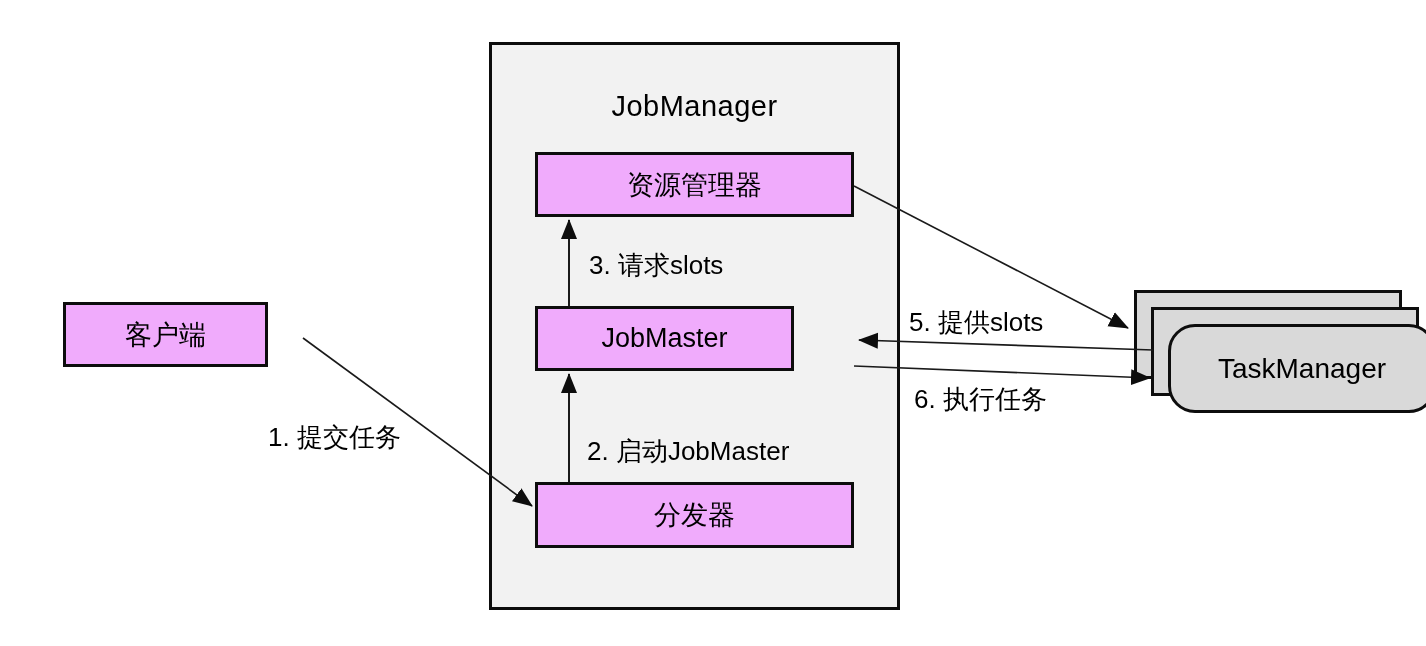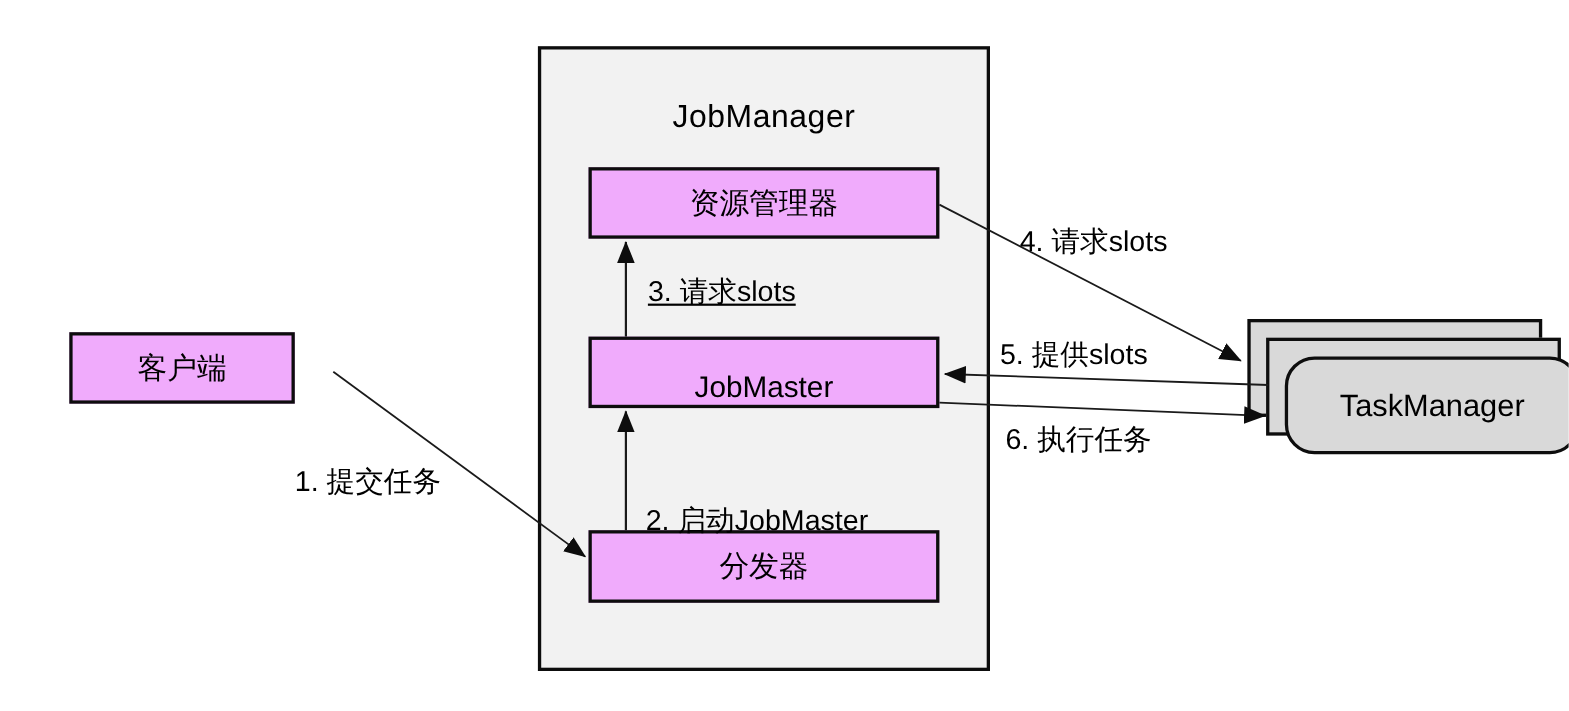--- a/index.html
+++ b/index.html
@@ -41,21 +41,21 @@
     position: absolute;
     background: #f0abfc;
     border: 3px solid #0d0d0d;
     display: flex;
     align-items: center;
     justify-content: center;
     font-size: 27px;
     box-sizing: border-box;
   }
   .node-resource-manager { left: 499px; top: 152px; width: 319px; height: 65px; }
-  .node-job-master       { left: 499px; top: 306px; width: 319px; height: 65px; align-items: flex-end; }
+  .node-job-master       { left: 499px; top: 306px; width: 259px; height: 65px; }
   .node-dispatcher       { left: 499px; top: 482px; width: 319px; height: 66px; }
   .node-client           { left: 27px;  top: 302px; width: 205px; height: 65px; }
 
   
   .tm-box {
     position: absolute;
     width: 268px;
     height: 89px;
     background: #d9d9d9;
     border: 3px solid #0d0d0d;
@@ -72,22 +72,22 @@
     border-radius: 27px;
   }
 
   
   .edge-label {
     position: absolute;
     font-size: 26px;
     white-space: nowrap;
   }
   .edge-label-1 { left: 232px; top: 420px; }
-  .edge-label-2 { left: 551px; top: 456px; text-align: right; }
-  .edge-label-3 { left: 553px; top: 248px; text-decoration: underline; }
+  .edge-label-2 { left: 551px; top: 434px; text-align: right; }
+  .edge-label-3 { left: 553px; top: 248px; }
   .edge-label-4 { left: 891px; top: 202px; }
   .edge-label-5 { left: 873px; top: 305px; }
   .edge-label-6 { left: 878px; top: 382px; }
 
   .arrow-layer {
     position: absolute;
     left: 0;
     top: 0;
     width: 1426px;
     height: 646px;
@@ -135,17 +135,16 @@
     <line x1="533" y1="482" x2="533" y2="374" stroke-width="2" marker-end="url(#ah)"></line>
     <line x1="533" y1="306" x2="533" y2="220" stroke-width="2" marker-end="url(#ah)"></line>
     <line x1="818" y1="186" x2="1092" y2="328" stroke-width="1.6" marker-end="url(#ah)"></line>
     <line x1="1117" y1="350" x2="823" y2="340" stroke-width="1.6" marker-end="url(#ah)"></line>
     <line x1="818" y1="366" x2="1114" y2="378" stroke-width="1.6" marker-end="url(#ah)"></line>
   </svg>
 
   <div class="edge-label edge-label-1">1. 提交任务</div>
   <div class="edge-label edge-label-2">2. 启动JobMaster</div>
   <div class="edge-label edge-label-3">3. 请求slots</div>
-  <div class="edge-label edge-label-4">4. 请求slots</div>
   <div class="edge-label edge-label-5">5. 提供slots</div>
   <div class="edge-label edge-label-6">6. 执行任务</div>
 
 </div>
 
 </body></html>

